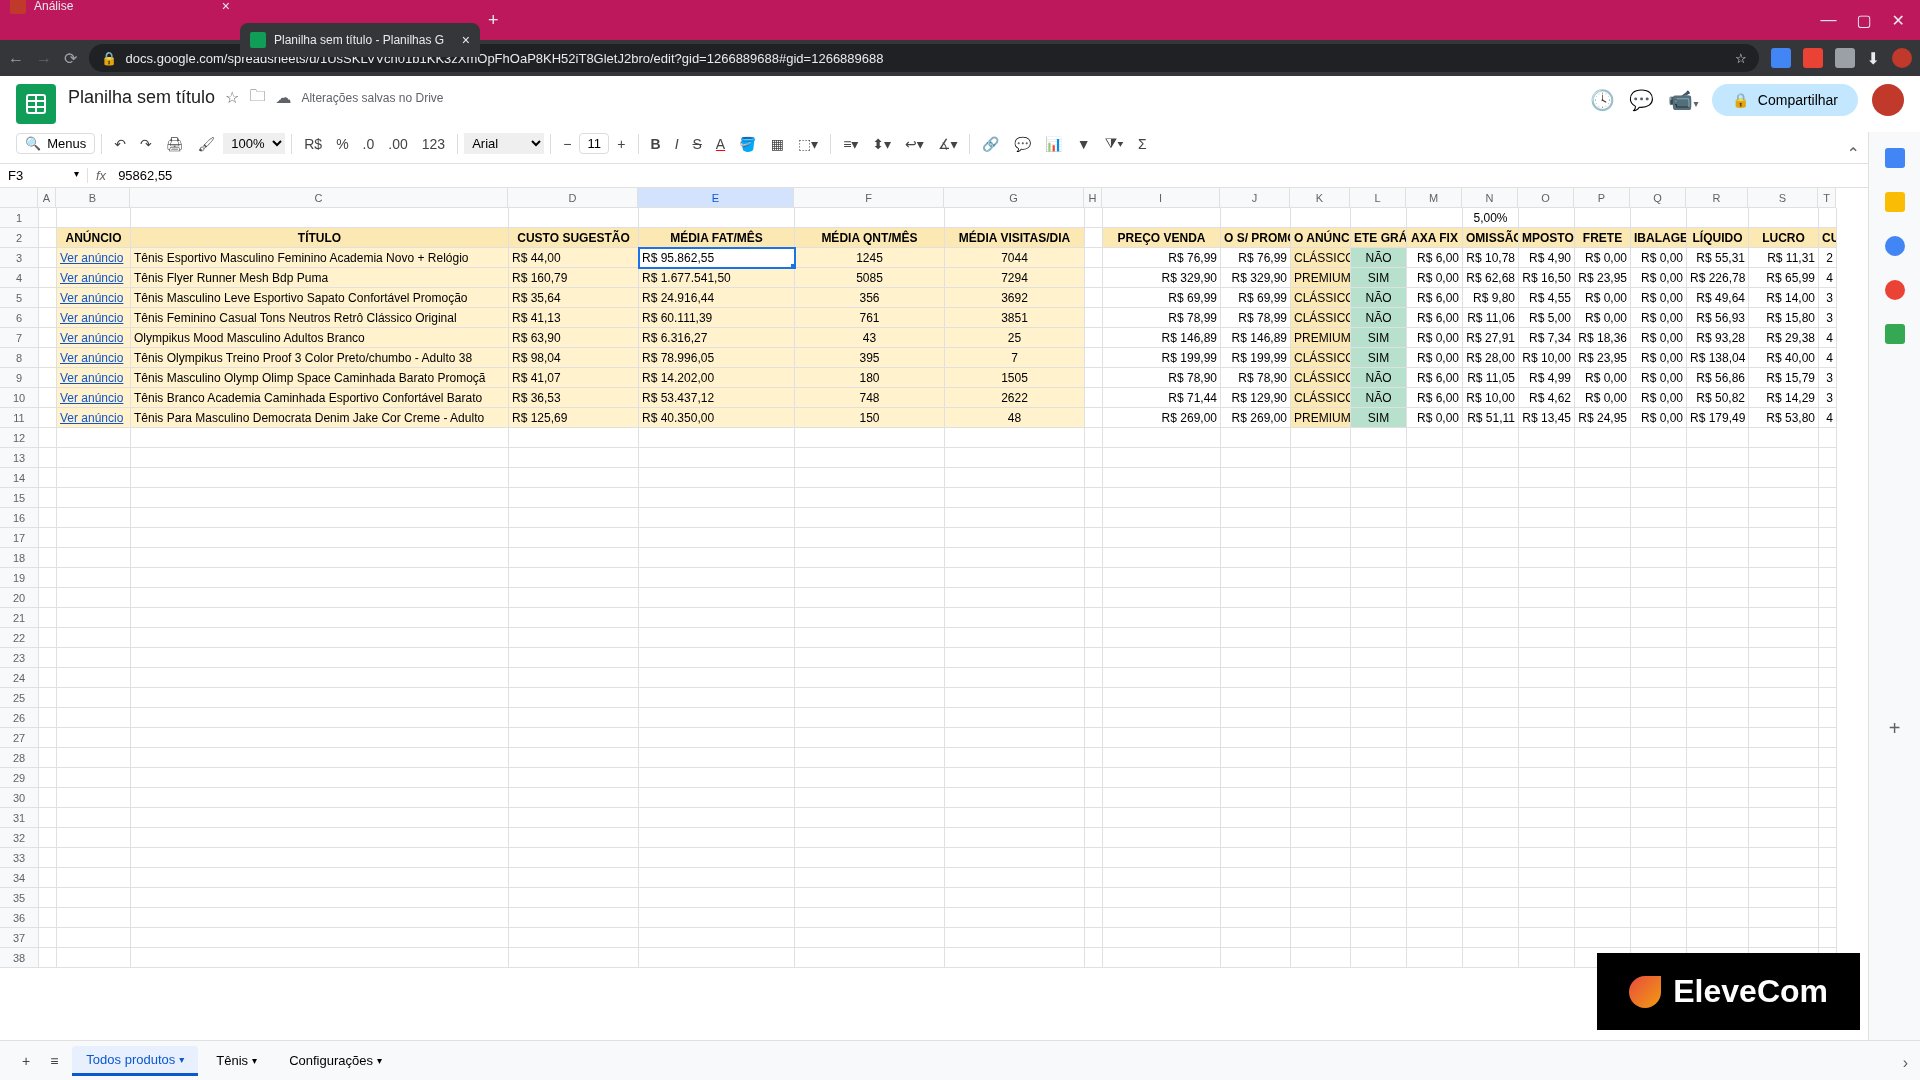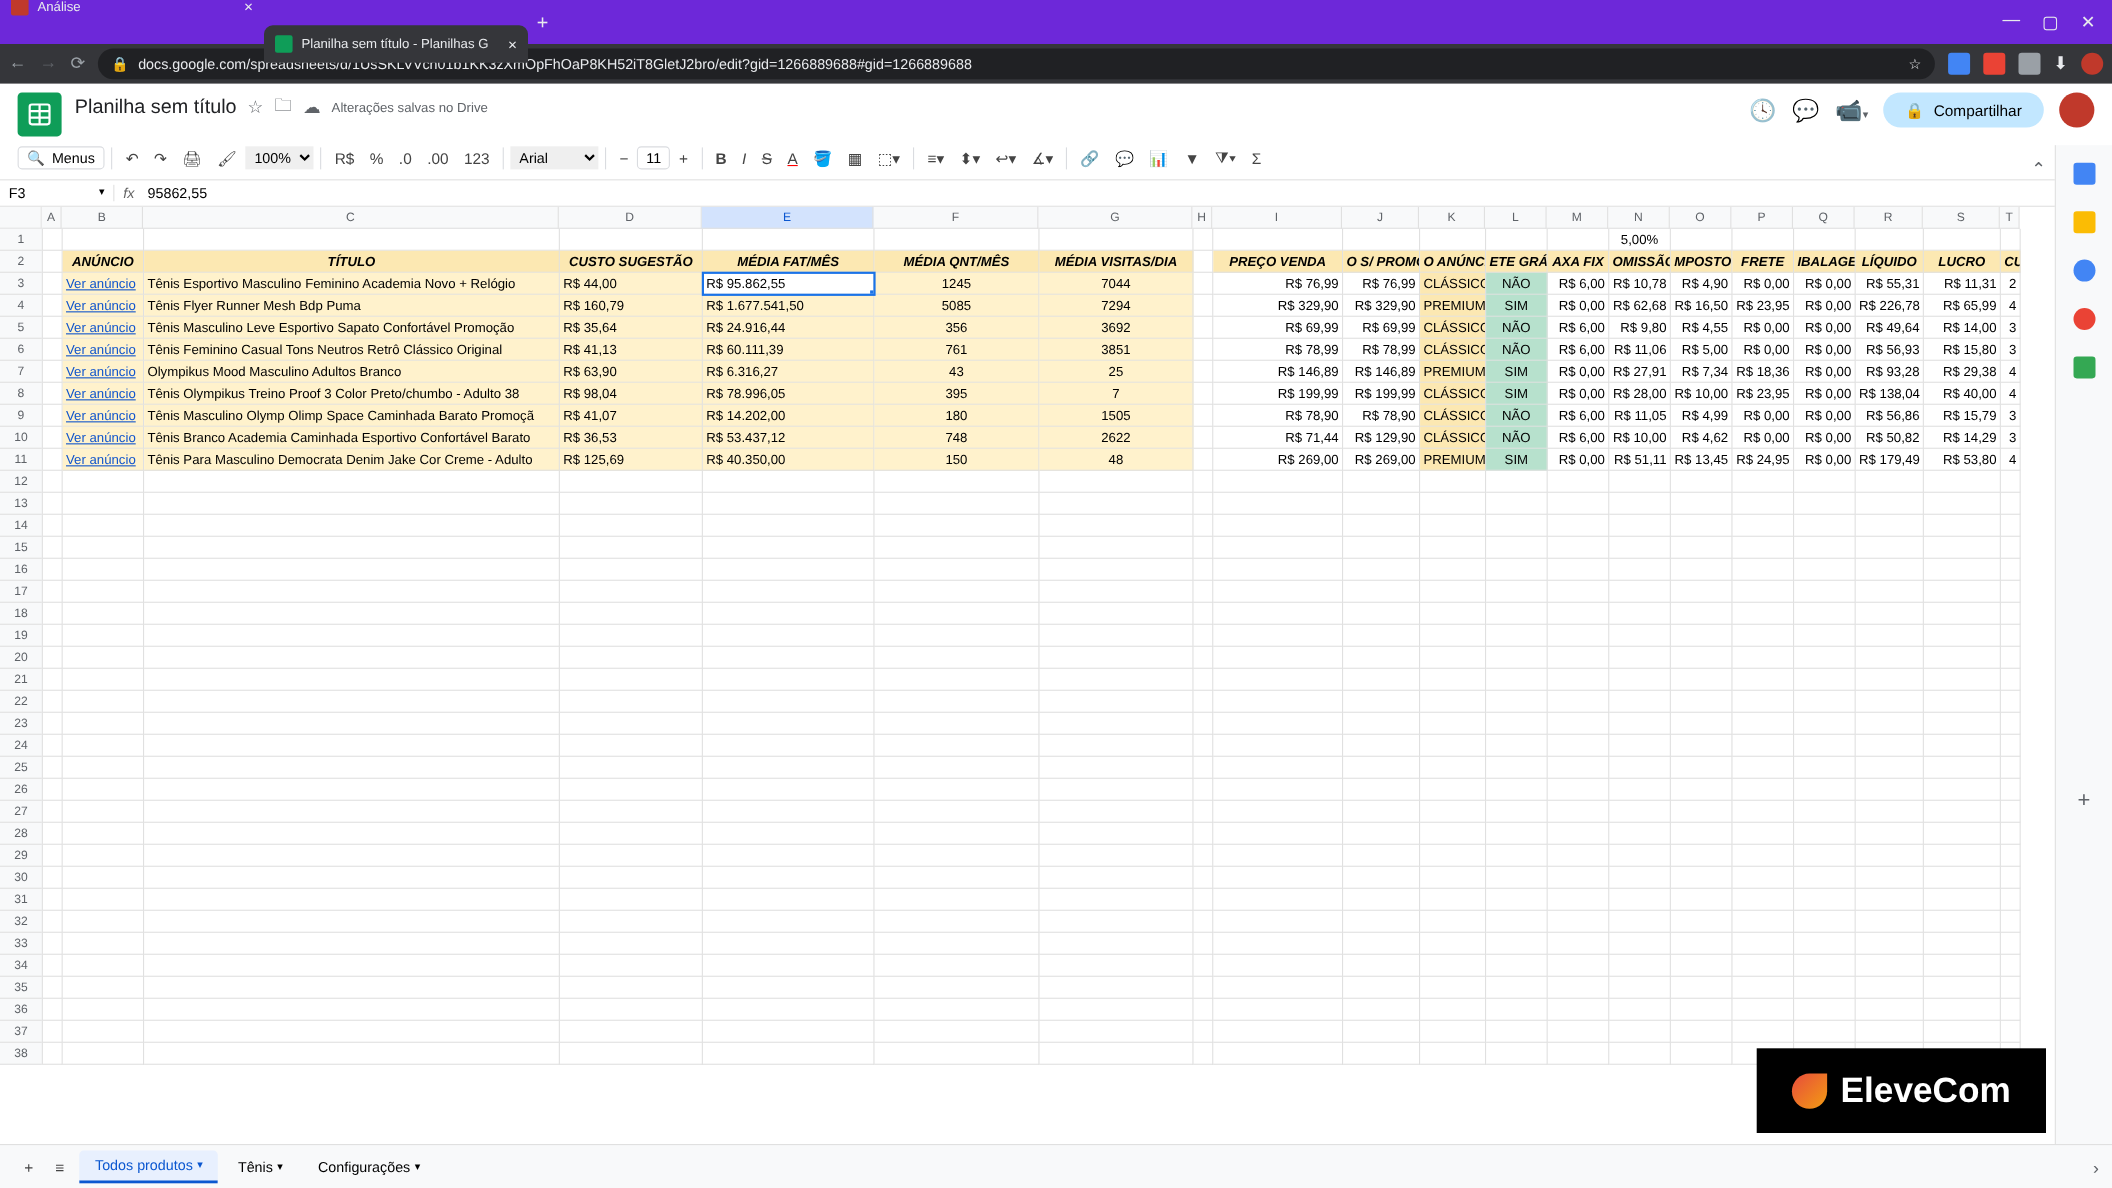--- a/index.html
+++ b/index.html
@@ -1,19 +1,19 @@
 <!DOCTYPE html>
 <html><head>
 <meta charset="utf-8">
 <style>
 * { margin: 0; padding: 0; box-sizing: border-box; font-family: Arial, sans-serif; }
 body { background: #fff; overflow: hidden; width: 1920px; height: 1080px; }
 
 
-.browser-top { background: #6d28d9; height: 40px; display: flex; align-items: center; }
+.browser-top { background: #be185d; height: 40px; display: flex; align-items: center; }
 .tab { height: 34px; margin-top: 6px; border-radius: 8px 8px 0 0; display: flex; align-items: center; padding: 0 10px; font-size: 12px; color: #e8eaed; min-width: 240px; position: relative; }
 .tab.active { background: #35363a; margin-top: 40px; }
 .tab-favicon { width: 16px; height: 16px; margin-right: 8px; border-radius: 2px; }
 .tab-close { margin-left: auto; font-size: 14px; cursor: pointer; }
 .new-tab { color: #e8eaed; font-size: 18px; margin-left: 8px; cursor: pointer; }
 .window-controls { margin-left: auto; display: flex; gap: 20px; padding-right: 15px; color: #e8eaed; }
 
 .browser-bar { background: #35363a; height: 36px; display: flex; align-items: center; padding: 0 8px; gap: 12px; }
 .nav-btn { color: #9aa0a6; cursor: pointer; font-size: 16px; }
 .url-bar { flex: 1; background: #202124; border-radius: 20px; height: 28px; display: flex; align-items: center; padding: 0 12px; color: #e8eaed; font-size: 13px; gap: 8px; }
@@ -38,37 +38,37 @@
 
 .toolbar { display: flex; align-items: center; padding: 4px 16px; gap: 2px; border-bottom: 1px solid #e0e0e0; height: 40px; }
 .tb-btn { padding: 4px 6px; color: #444; cursor: pointer; font-size: 14px; display: flex; align-items: center; }
 .tb-sep { width: 1px; height: 20px; background: #dadce0; margin: 0 4px; }
 .tb-input { width: 30px; text-align: center; border: 1px solid #dadce0; border-radius: 4px; font-size: 13px; padding: 2px; }
 .tb-select { border: none; font-size: 13px; padding: 2px 4px; cursor: pointer; }
 .search-menu { border: 1px solid #dadce0; border-radius: 4px; padding: 2px 8px; display: flex; align-items: center; gap: 6px; font-size: 13px; }
 
 
 .formula-row { display: flex; align-items: center; border-bottom: 1px solid #e0e0e0; height: 24px; }
-.name-box { width: 104px; padding: 0 8px; font-size: 13px; border-right: 1px solid #e0e0e0; display: flex; align-items: flex-start; }
+.name-box { width: 88px; padding: 0 8px; font-size: 13px; border-right: 1px solid #e0e0e0; display: flex; align-items: flex-start; }
 .name-box-arrow { margin-left: auto; font-size: 10px; }
 .fx { font-style: italic; padding: 0 8px; color: #666; font-size: 13px; }
 .formula-input { flex: 1; font-size: 13px; padding: 0 4px; }
 
 
 .grid-wrap { position: relative; height: calc(1080px - 40px - 36px - 56px - 40px - 24px - 40px); overflow: hidden; }
 .row-headers { background: #f8f9fa; border-right: 1px solid #e0e0e0; }
 .row-header { height: 20px; width: 38px; text-align: center; font-size: 11px; color: #5f6368; border-bottom: 1px solid #e0e0e0; line-height: 20px; }
 .col-headers { display: flex; background: #f8f9fa; height: 20px; }
 .col-header { text-align: center; font-size: 11px; color: #5f6368; border-right: 1px solid #e0e0e0; border-bottom: 1px solid #e0e0e0; line-height: 20px; }
 .col-header.selected { background: #d3e3fd; color: #0b57d0; }
 .corner { width: 38px; height: 20px; background: #f8f9fa; border-right: 1px solid #e0e0e0; border-bottom: 1px solid #e0e0e0; }
 .cells { position: relative; }
 .row { display: flex; height: 20px; }
 .cell { border-right: 1px solid #e0e0e0; border-bottom: 1px solid #e0e0e0; font-size: 12px; padding: 0 3px; overflow: hidden; white-space: nowrap; line-height: 20px; }
-.cell.header-cell { font-weight: bold; text-align: center; background: #fce8b2; font-style: italic; }
+.cell.header-cell { font-weight: bold; text-align: center; background: #fce8b2; }
 .cell.link { color: #1155cc; text-decoration: underline; }
 .cell.yellow { background: #fff2cc; }
 .cell.center { text-align: center; }
 .cell.right { text-align: right; }
 .cell.selected { outline: 2px solid #1a73e8; outline-offset: -1px; background: #fff; z-index: 2; position: relative; }
 .cell.green { background: #b7e1cd; text-align: center; }
 .cell.classico { background: #fce8b2; text-align: center; }
 .dot-handle { position: absolute; width: 6px; height: 6px; background: #1a73e8; right: -3px; bottom: -3px; }
 
 

